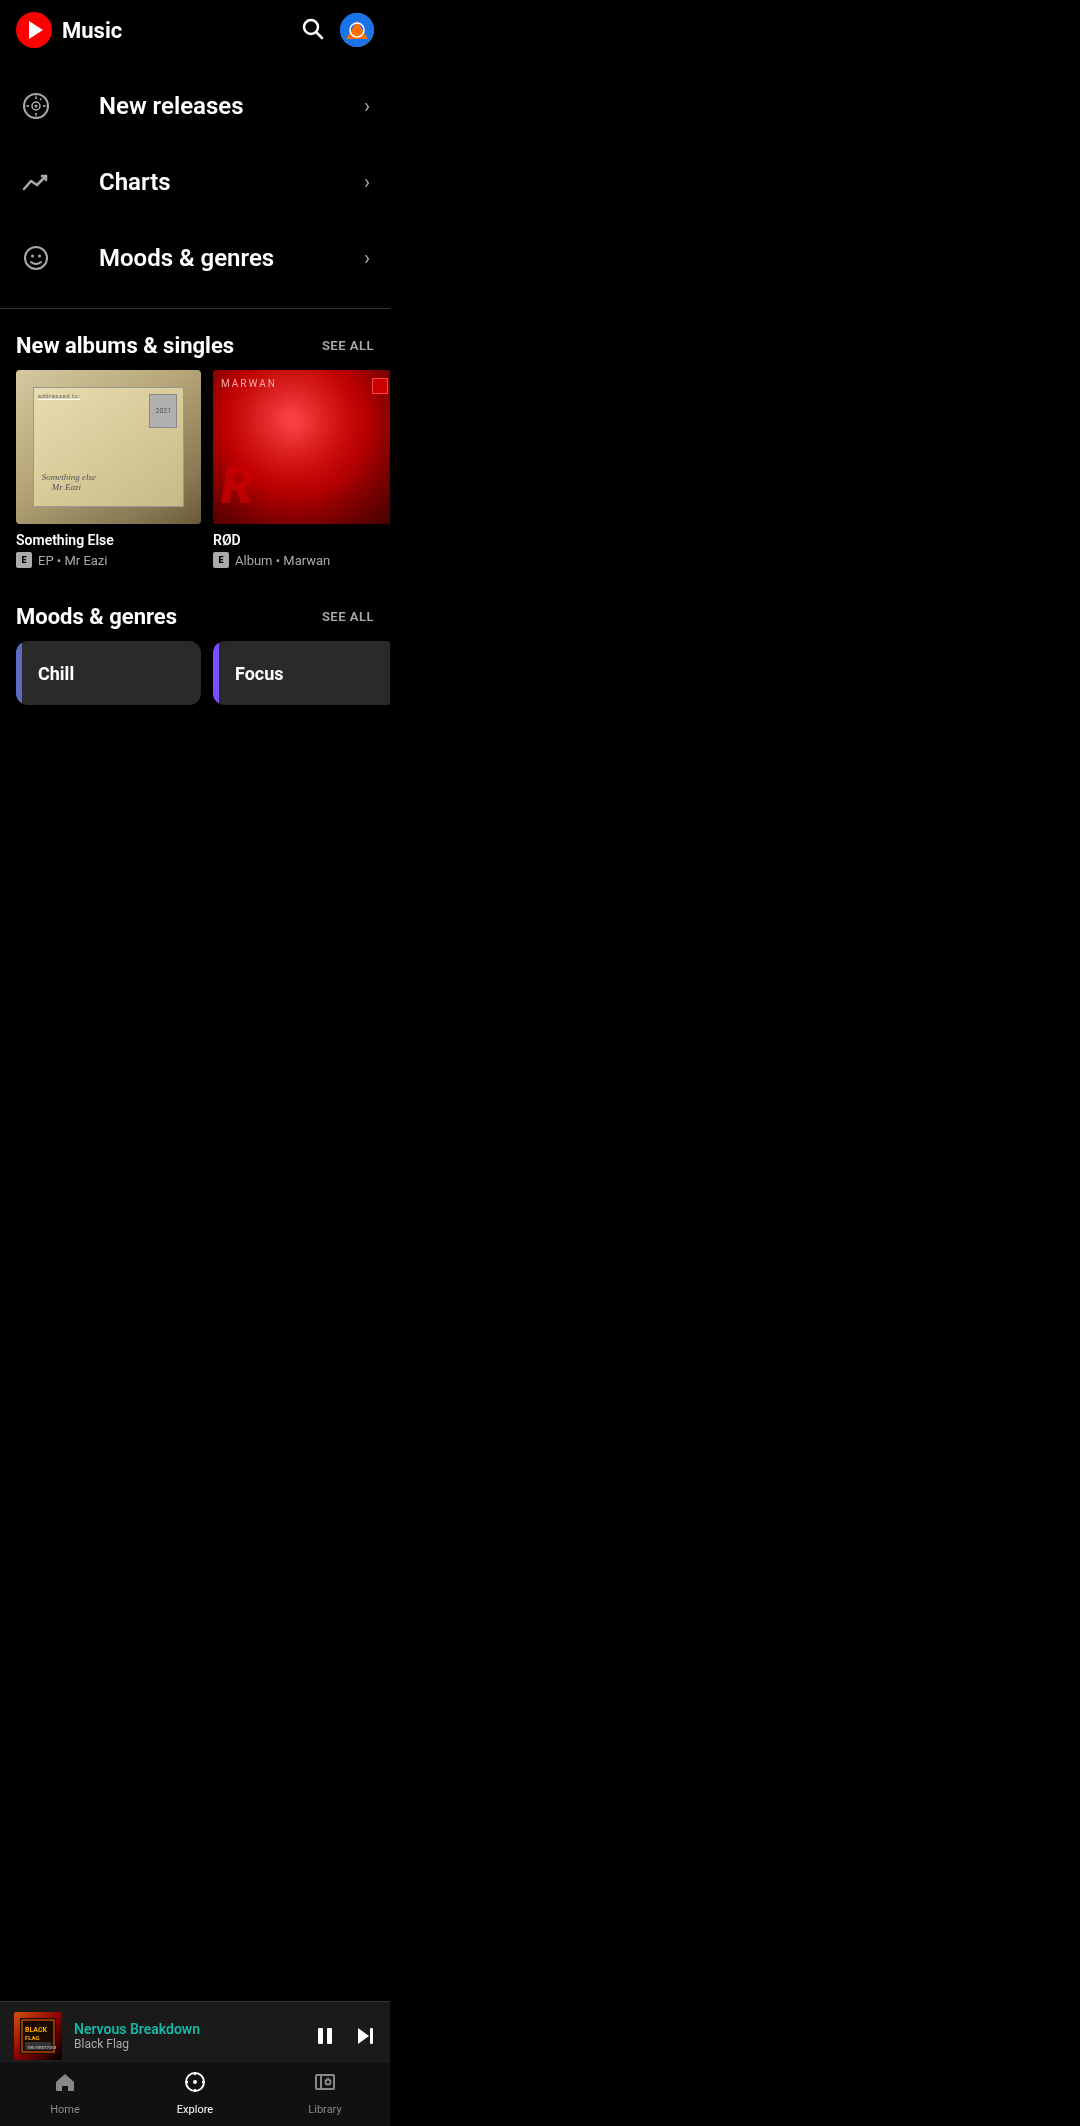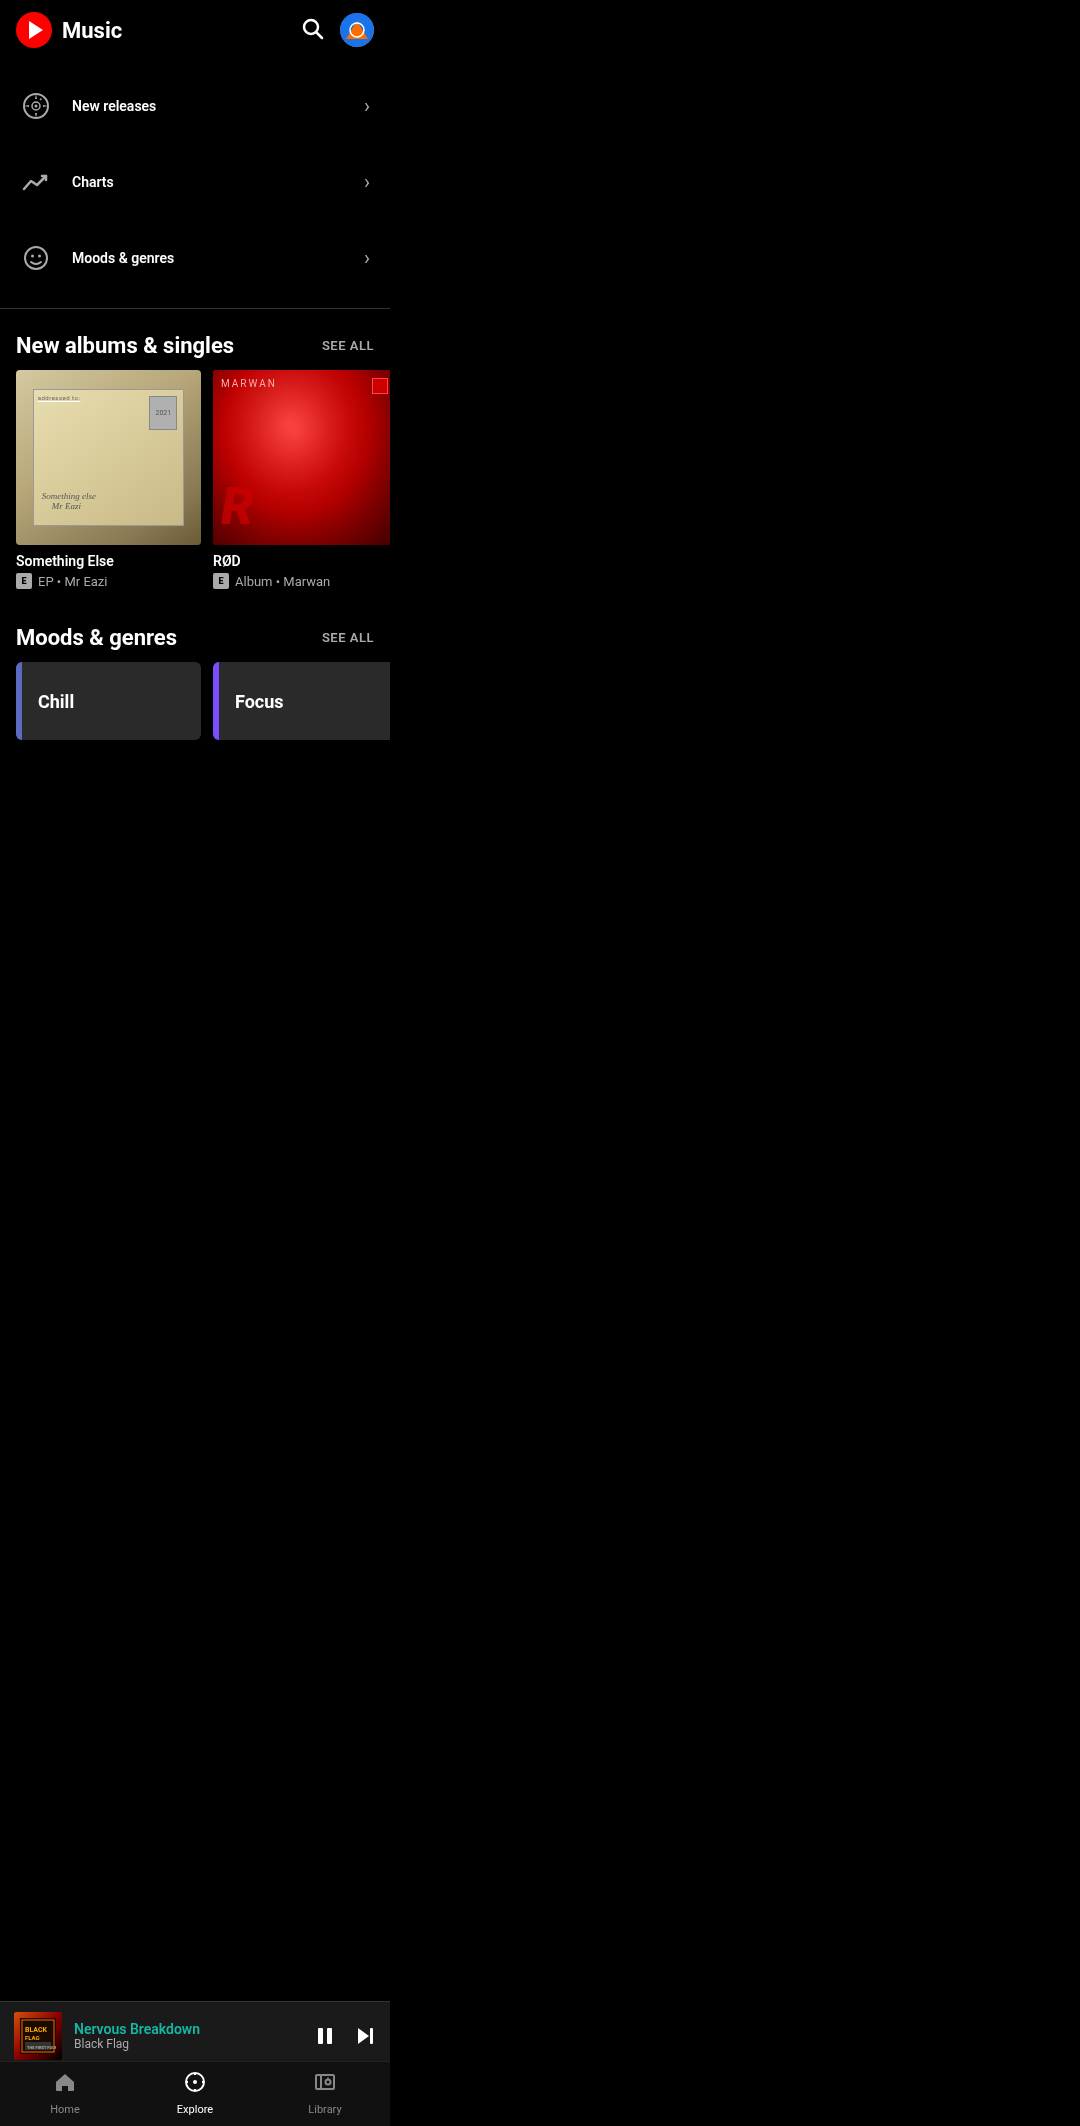--- a/index.html
+++ b/index.html
@@ -86,23 +86,24 @@
     }
     .nav-icon {
       width: 32px;
       height: 32px;
       display: flex;
       align-items: center;
       justify-content: center;
       color: #aaa;
     }
     .nav-label {
-      font-size: 14px;
+      font-size: 24px;
       font-weight: 600;
       color: #fff;
+      margin-left: 27px;
     }
     .chevron {
       color: #aaa;
       font-size: 20px;
     }
 
     .divider {
       height: 1px;
       background: #333;
       margin: 4px 0;
@@ -138,21 +139,21 @@
     }
     .albums-scroll::-webkit-scrollbar { display: none; }
 
     .album-card {
       flex: 0 0 auto;
       width: 185px;
       cursor: pointer;
     }
     .album-art {
       width: 185px;
-      height: 175px;
+      height: 154px;
       border-radius: 4px;
       overflow: hidden;
       background: #333;
       margin-bottom: 8px;
     }
     .album-art-something-else {
       background: linear-gradient(145deg, #d4c9a0 0%, #b8a87a 40%, #8a7a55 80%, #6a5a35 100%);
       width: 100%;
       height: 100%;
       display: flex;
@@ -283,22 +284,22 @@
       gap: 12px;
       padding: 0 16px 16px;
       overflow-x: auto;
       scrollbar-width: none;
     }
     .moods-scroll::-webkit-scrollbar { display: none; }
 
     .mood-card {
       flex: 0 0 auto;
       width: 185px;
-      height: 78px;
-      border-radius: 6px;
+      height: 64px;
+      border-radius: 12px;
       background: #2a2a2a;
       display: flex;
       align-items: center;
       overflow: hidden;
       cursor: pointer;
       position: relative;
     }
     .mood-accent {
       width: 6px;
       height: 100%;

